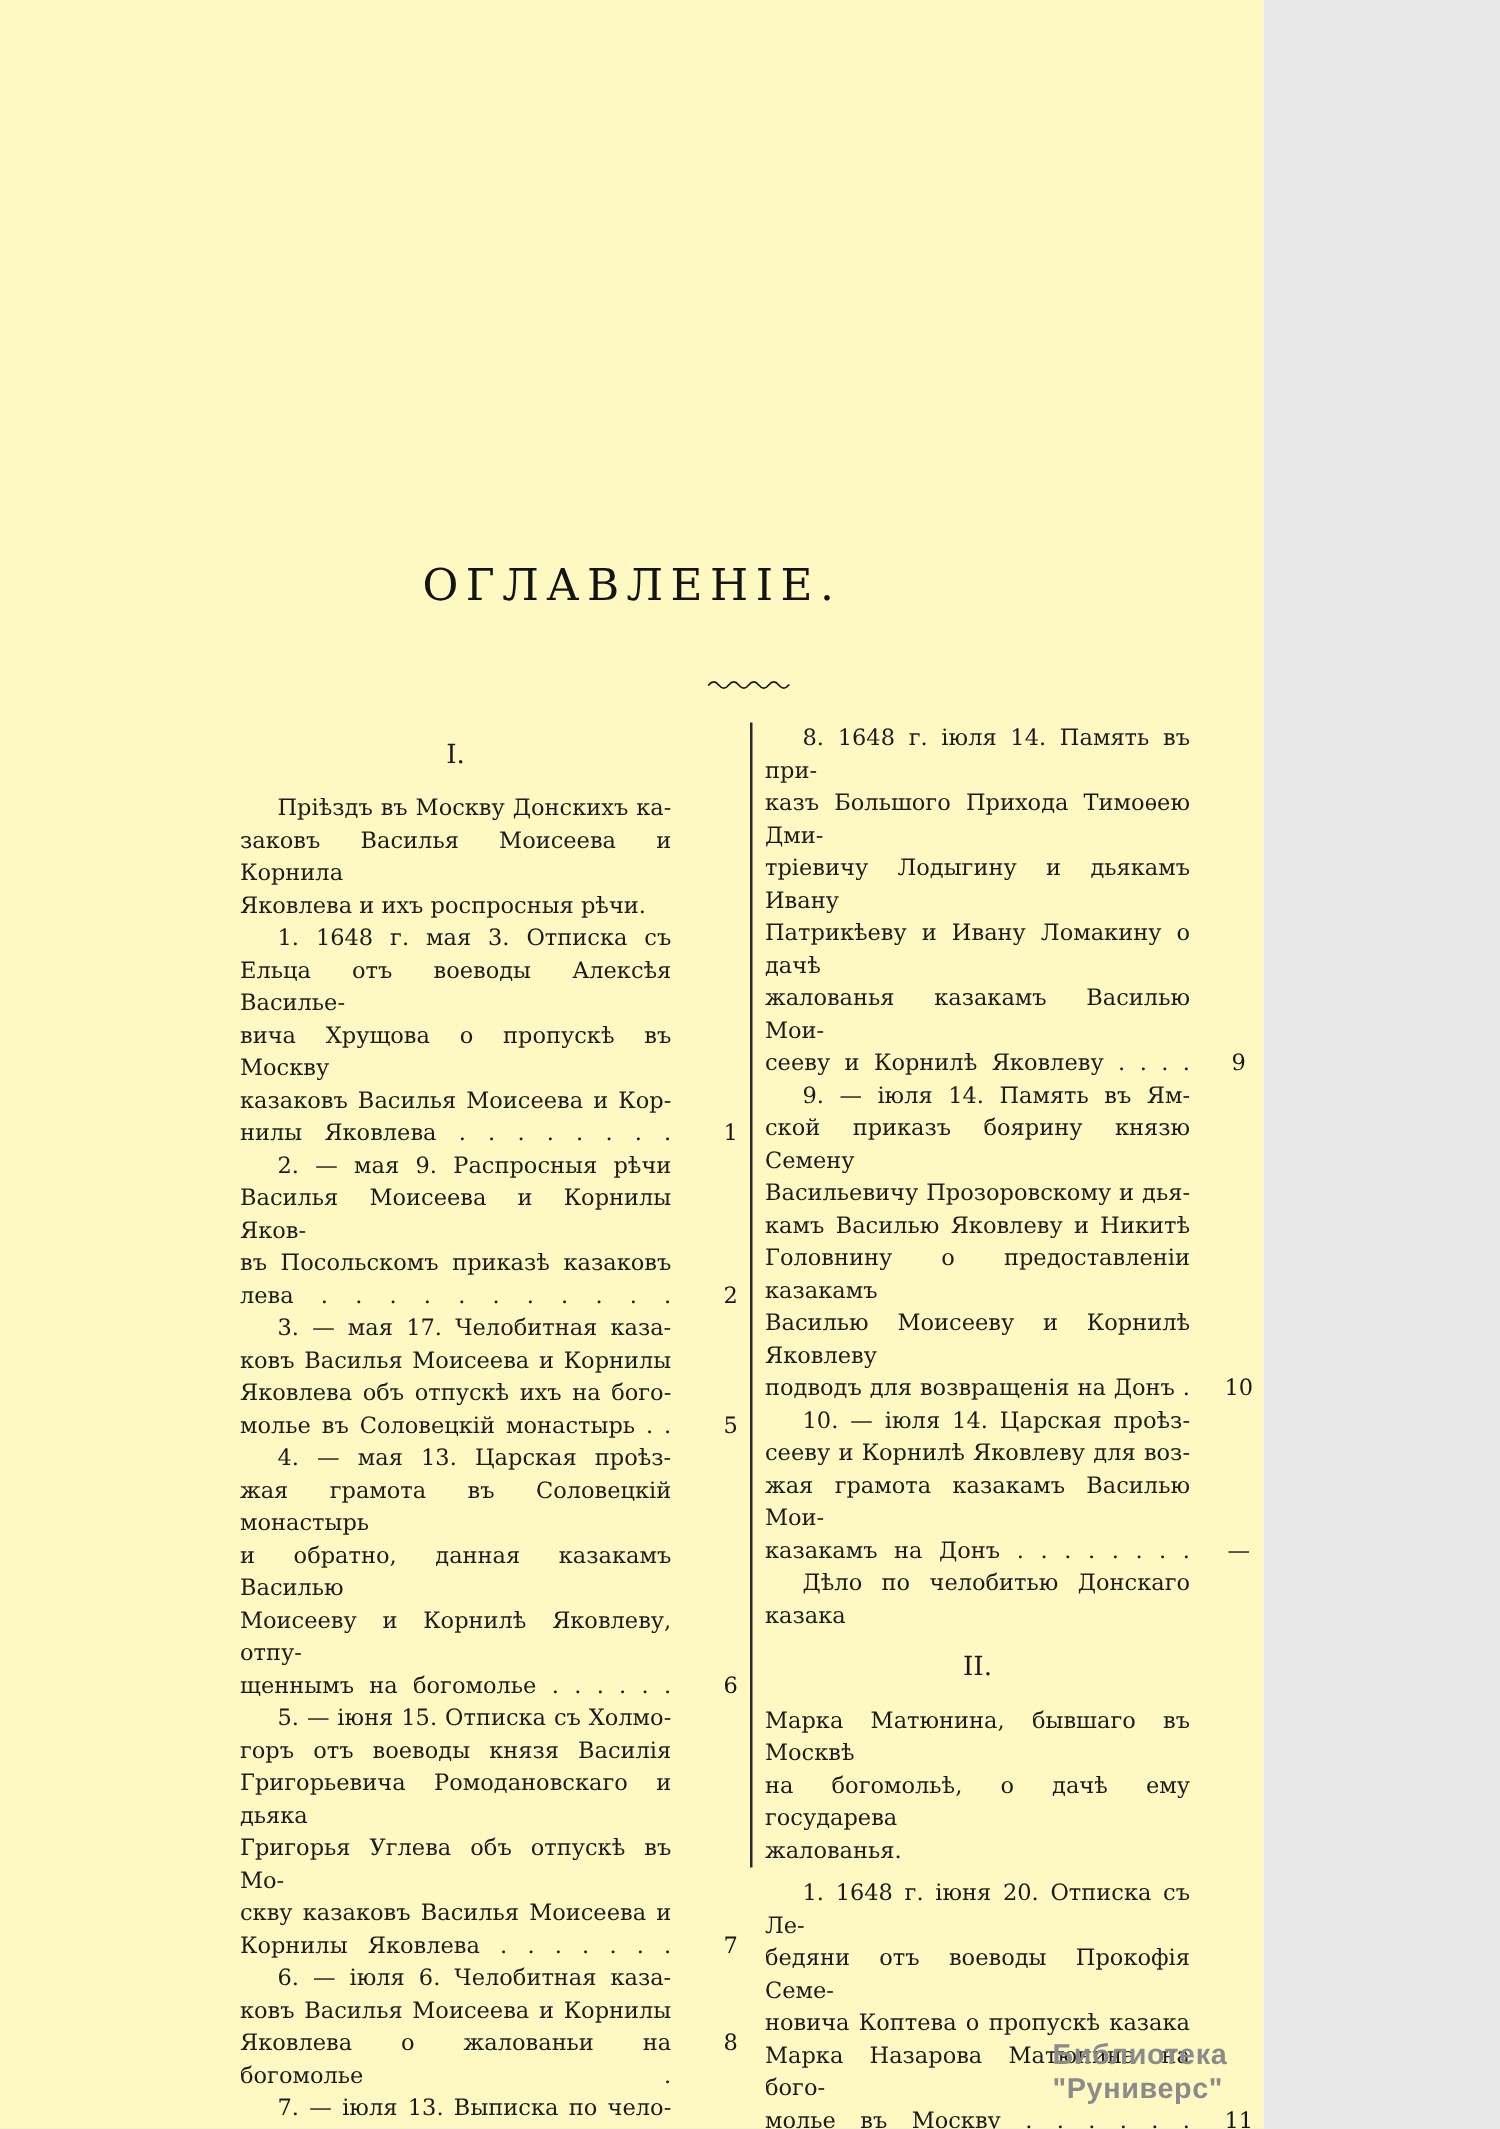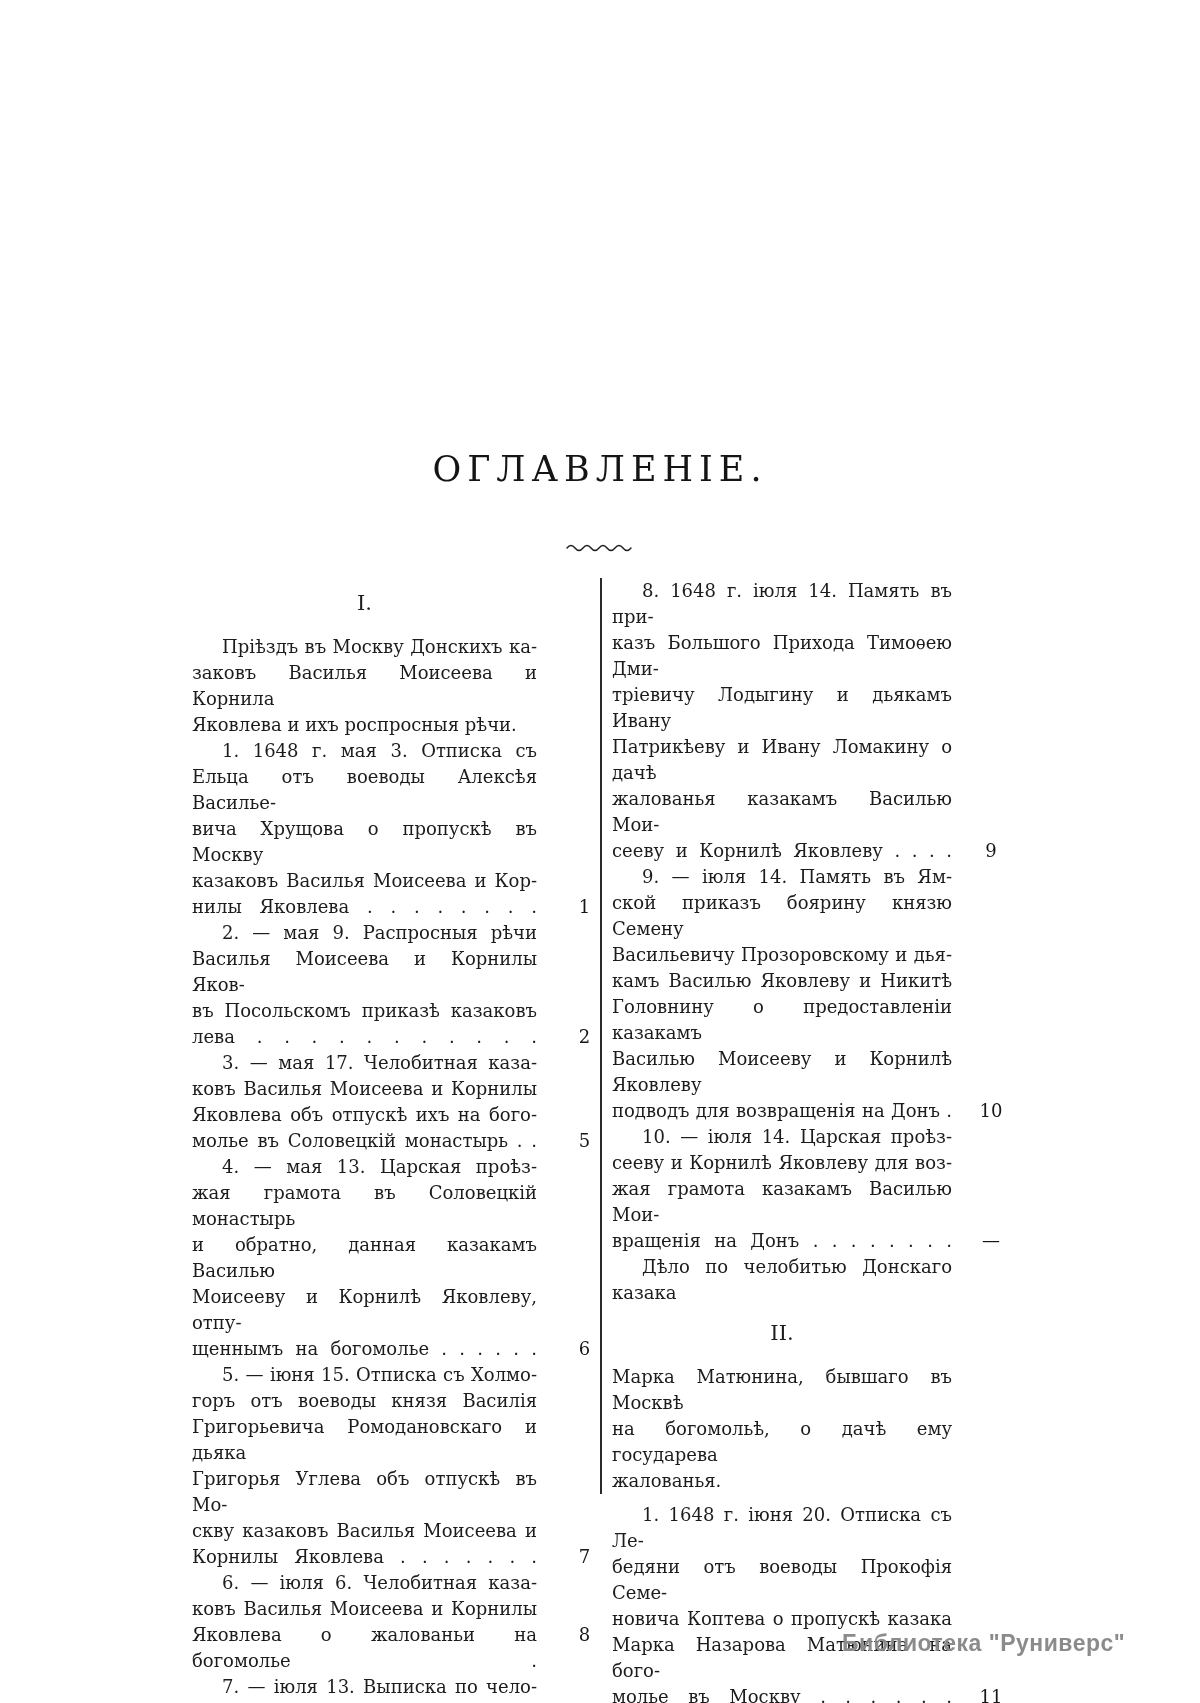--- a/index.html
+++ b/index.html
@@ -1,19 +1,19 @@
 <!DOCTYPE html>
 <html><head>
 <meta charset="utf-8">
 <style>
   html,body{margin:0;padding:0;background:#e8e8e8;}
   .page{
     position:relative;
-    width:1200px;height:1703px;
-    background:#ffffff;
+    width:1011px;height:1703px;
+    background:#fef9c3;
     font-family:"DejaVu Serif","Liberation Serif",serif;
     color:#1c1c1c;
     overflow:hidden;
   }
   .title{
     position:absolute;
     left:0;right:0;top:449px;
     margin:0;
     text-align:center;
     font-size:35px;
@@ -273,21 +273,21 @@
       </div>
       <div class="line s-j">
         <span class="t">сееву и Корнилѣ Яковлеву для воз-</span>
         <span class="p"></span>
       </div>
       <div class="line s-j">
         <span class="t">жая грамота казакамъ Василью Мои-</span>
         <span class="p"></span>
       </div>
       <div class="line s-j">
-        <span class="t">вращенія на Донъ . . . . . . . .</span>
+        <span class="t">казакамъ на Донъ . . . . . . . .</span>
         <span class="p">—</span>
       </div>
       <div class="line s-i">
         <span class="t">Дѣло по челобитью Донскаго казака</span>
         <span class="p"></span>
       </div>
       <div class="line s-c" style="margin-top: 14px;">
         <span class="t">II.</span>
         <span class="p"></span>
       </div>

